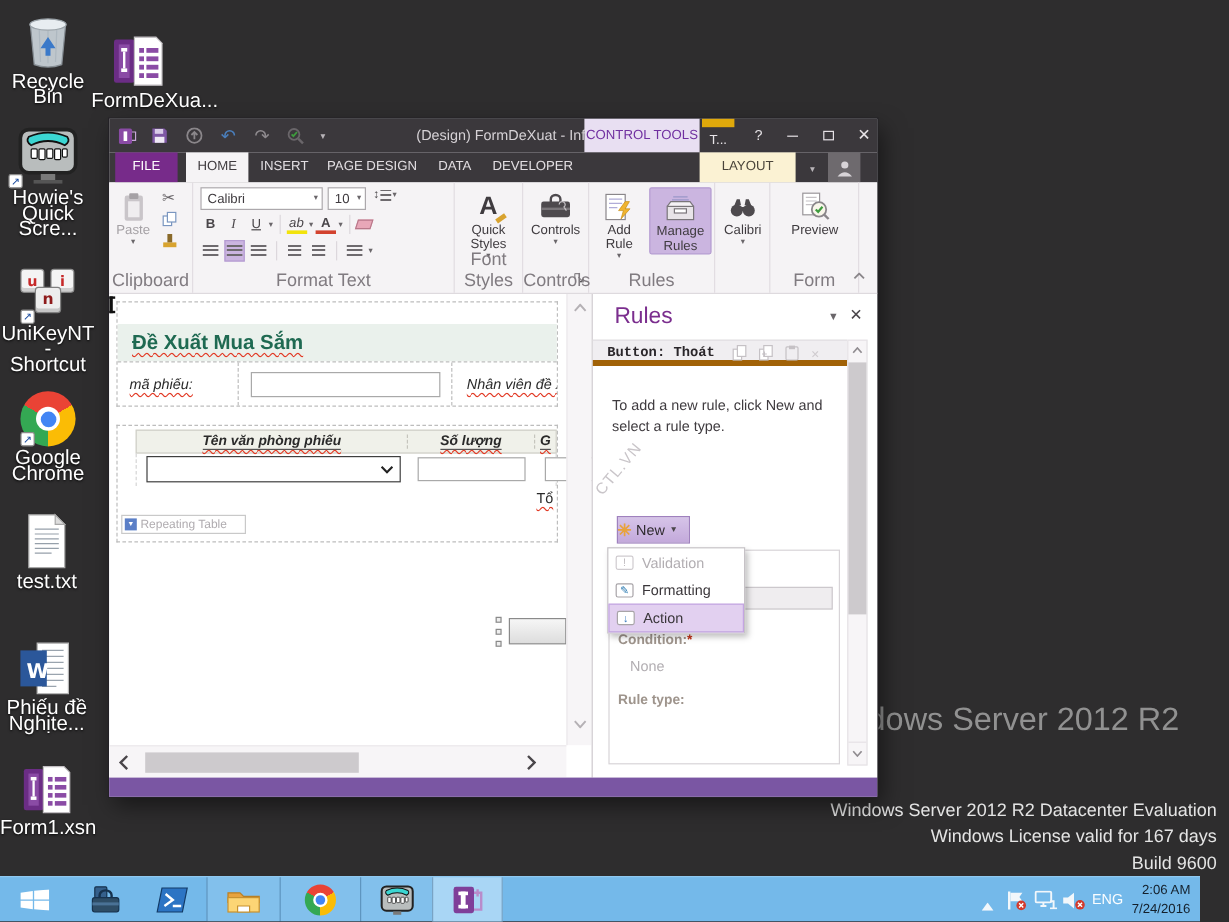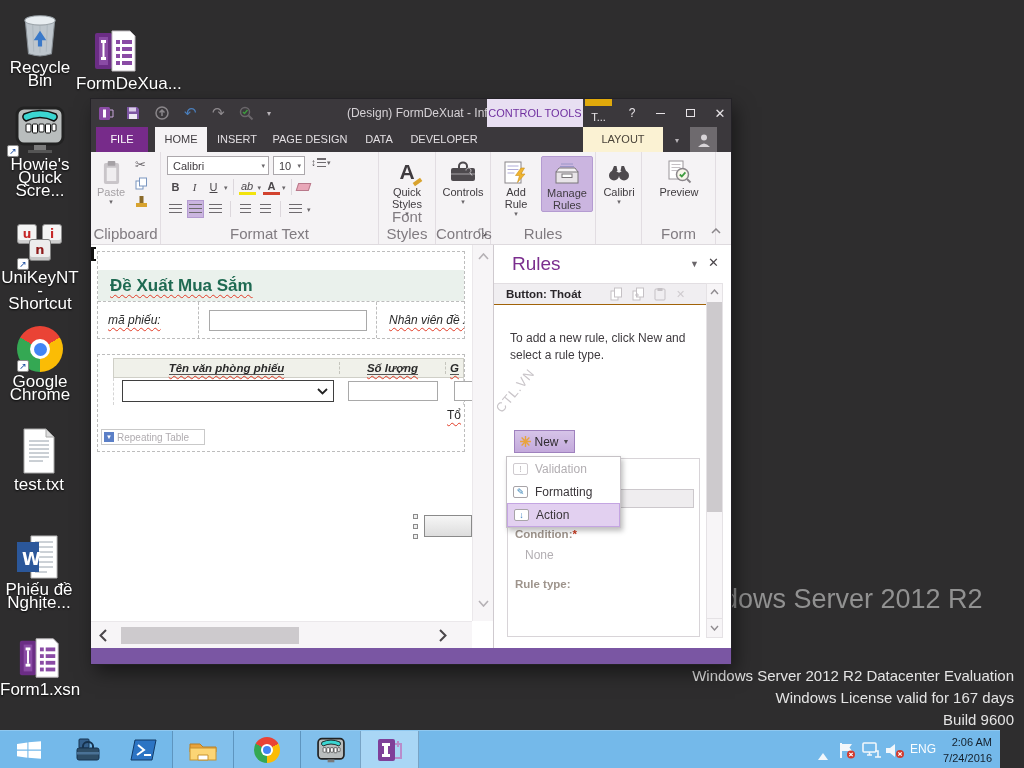--- a/index.html
+++ b/index.html
@@ -59,21 +59,21 @@
   .dash { border:1px dashed #BDBDBD; }
   .fi { background:#fff; border:1px solid #A9A9A9; }
   .fbtn { background:linear-gradient(#F6F6F6,#DDDDDD); border:1px solid #8A8A8A; font-size:12px; color:#2F2F2F;
           display:flex; align-items:center; justify-content:center; }
   .hdl { position:absolute; width:5px; height:5px; background:#EFEFEF; border:1px solid #8A8A8A; }
   .scrl { background:#F7F5F7; position:absolute; }
 
   
   #pane { position:absolute; top:146px; left:402px; width:238px; height:403px; background:#fff; border-left:1px solid #CFCACF; }
   #pane-hdr { position:absolute; top:38px; left:0; width:212px; height:22px; background:#F0EEF1;
-              border-top:1px solid #E2DEE2; border-bottom:1px solid #a16207; }
+              border-top:1px solid #E2DEE2; border-bottom:5px solid #a16207;font-family:Liberation Mono, monospace; }
   .menu { position:absolute; left:12px; top:211px; width:115px; background:#fff; border:1px solid #C6C2C6;
           box-shadow:2px 3px 5px rgba(0,0,0,.25); z-index:6; }
   .mitem { height:23px; display:flex; align-items:center; gap:7px; padding-left:6px; font-size:12px; color:#3A363A; }
   .mic { width:15px; height:12px; border:1px solid #A8A4A8; border-radius:2px; font-size:9px; line-height:11px;
          text-align:center; background:#fff; flex:0 0 auto; }
   #ctlvn { position:absolute; left:398px; top:284px; font-size:13px; color:#C9C5C9; letter-spacing:1px;
            transform:rotate(-50deg); z-index:4; }
 
   #statusbar { position:absolute; top:549px; left:0; width:100%; height:16px; background:#7A56A3; }
 
@@ -566,21 +566,21 @@
               <rect x="3.5" y="1" width="5" height="3" fill="#C5C1C5"></rect>
             </svg></span>
         <span style="position:absolute;left:182px;top:4px;font-size:11px;color:#CFCBCF">✕</span>
       </div>
 
       <div style="position:absolute;left:16px;top:85px;width:188px;font-size:12px;line-height:17px;color:#3F3B3F">To add a new rule, click New and select a rule type.</div>
 
       <div style="position:absolute;left:13px;top:213px;width:193px;height:179px;border:1px solid #D8D4D8"></div>
       <div style="position:absolute;left:70px;top:244px;width:130px;height:19px;background:#EFEDEF;border:1px solid #CCC8CC"></div>
 
-      <div style="position:absolute;left:20px;top:185px;width:61px;height:23px;background:linear-gradient(#D6C4E8,#C3A9DB);border:1px solid #9F81BE;display:flex;align-items:center;justify-content:center;gap:4px;font-size:12px;color:#2F2B2F">
+      <div style="position:absolute;left:20px;top:185px;width:61px;height:23px;background:linear-gradient(#D6C4E8,#C3A9DB);border:1px solid #9F81BE;display:flex;align-items:center;gap:4px;font-size:12px;color:#2F2B2F">
         <svg width="11" height="11" viewBox="0 0 11 11">
             <path d="M5.5 0 V11 M0 5.5 H11 M1.6 1.6 l7.8 7.8 M9.4 1.6 l-7.8 7.8" stroke="#E8A33D" stroke-width="1.4"></path>
           </svg>
         <span>New</span>
         <span class="car" style="color:#4A464A">▼</span>
       </div>
 
       <div class="menu">
         <div class="mitem" style="color:#B2AEB2">
           <span class="mic" style="color:#C0BCC0;border-color:#CFCBCF">!</span>

